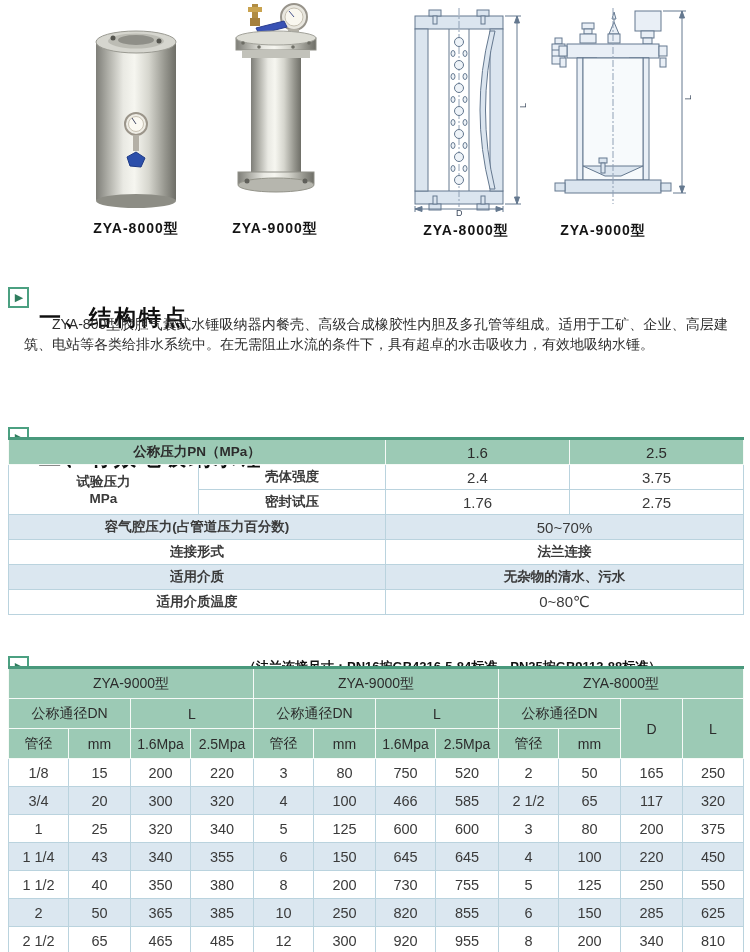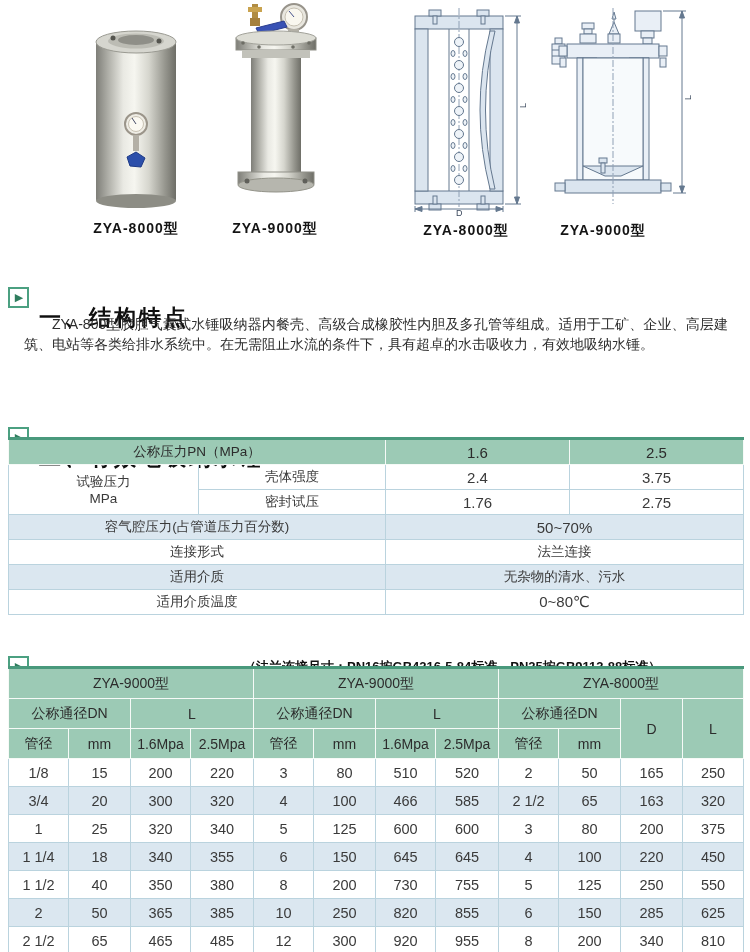--- a/index.html
+++ b/index.html
@@ -29,21 +29,21 @@
            font-size:14px; line-height:20px; color:#2d2d2d; text-align:justify; }
   .paras p { margin:16px; text-indent:2em; }
   
   table { border-collapse:collapse; position:absolute; left:8px; table-layout:fixed;
           border-top:3px solid #49997c; }
   td { border:1px solid #bad3de; text-align:center; padding:0; color:#3a3a3a;
        overflow:hidden; white-space:nowrap; }
   td.g { background:#9ccab5; border:1px solid #f6faf7; color:#2c2c2c; }
   #table2 { top:437px; width:735px; font-size:15px; }
   #table2 td { height:24px; }
-  #table2 td.lbl { font-size:13.5px; }
+  #table2 td.lbl { font-size:13.5px;font-weight:bold; }
   #table2 tr.blue td { background:#dbe7f0;margin-top:17px; }
   #table3 { top:666px; width:735px; font-size:14px; }
   #table3 tr.hdr td { height:29px; font-size:14px; }
   #table3 tr.d td { height:27px; font-size:14.5px; }
   #table3 tr.odd td { background:#dbe7f0; }
   svg { display:block; }
 </style>
 </head>
 <body>
 
@@ -320,58 +320,58 @@
     <td class="g">管径</td>
     <td class="g">mm</td>
   </tr>
   <tr class="d">
     <td>1/8</td>
     <td>15</td>
     <td>200</td>
     <td>220</td>
     <td>3</td>
     <td>80</td>
-    <td>510</td>
+    <td>750</td>
     <td>520</td>
     <td>2</td>
     <td>50</td>
     <td>165</td>
     <td>250</td>
   </tr>
   <tr class="d odd">
     <td>3/4</td>
     <td>20</td>
     <td>300</td>
     <td>320</td>
     <td>4</td>
     <td>100</td>
     <td>466</td>
     <td>585</td>
     <td>2 1/2</td>
     <td>65</td>
-    <td>163</td>
+    <td>117</td>
     <td>320</td>
   </tr>
   <tr class="d">
     <td>1</td>
     <td>25</td>
     <td>320</td>
     <td>340</td>
     <td>5</td>
     <td>125</td>
     <td>600</td>
     <td>600</td>
     <td>3</td>
     <td>80</td>
     <td>200</td>
     <td>375</td>
   </tr>
   <tr class="d odd">
     <td>1 1/4</td>
-    <td>18</td>
+    <td>43</td>
     <td>340</td>
     <td>355</td>
     <td>6</td>
     <td>150</td>
     <td>645</td>
     <td>645</td>
     <td>4</td>
     <td>100</td>
     <td>220</td>
     <td>450</td>

